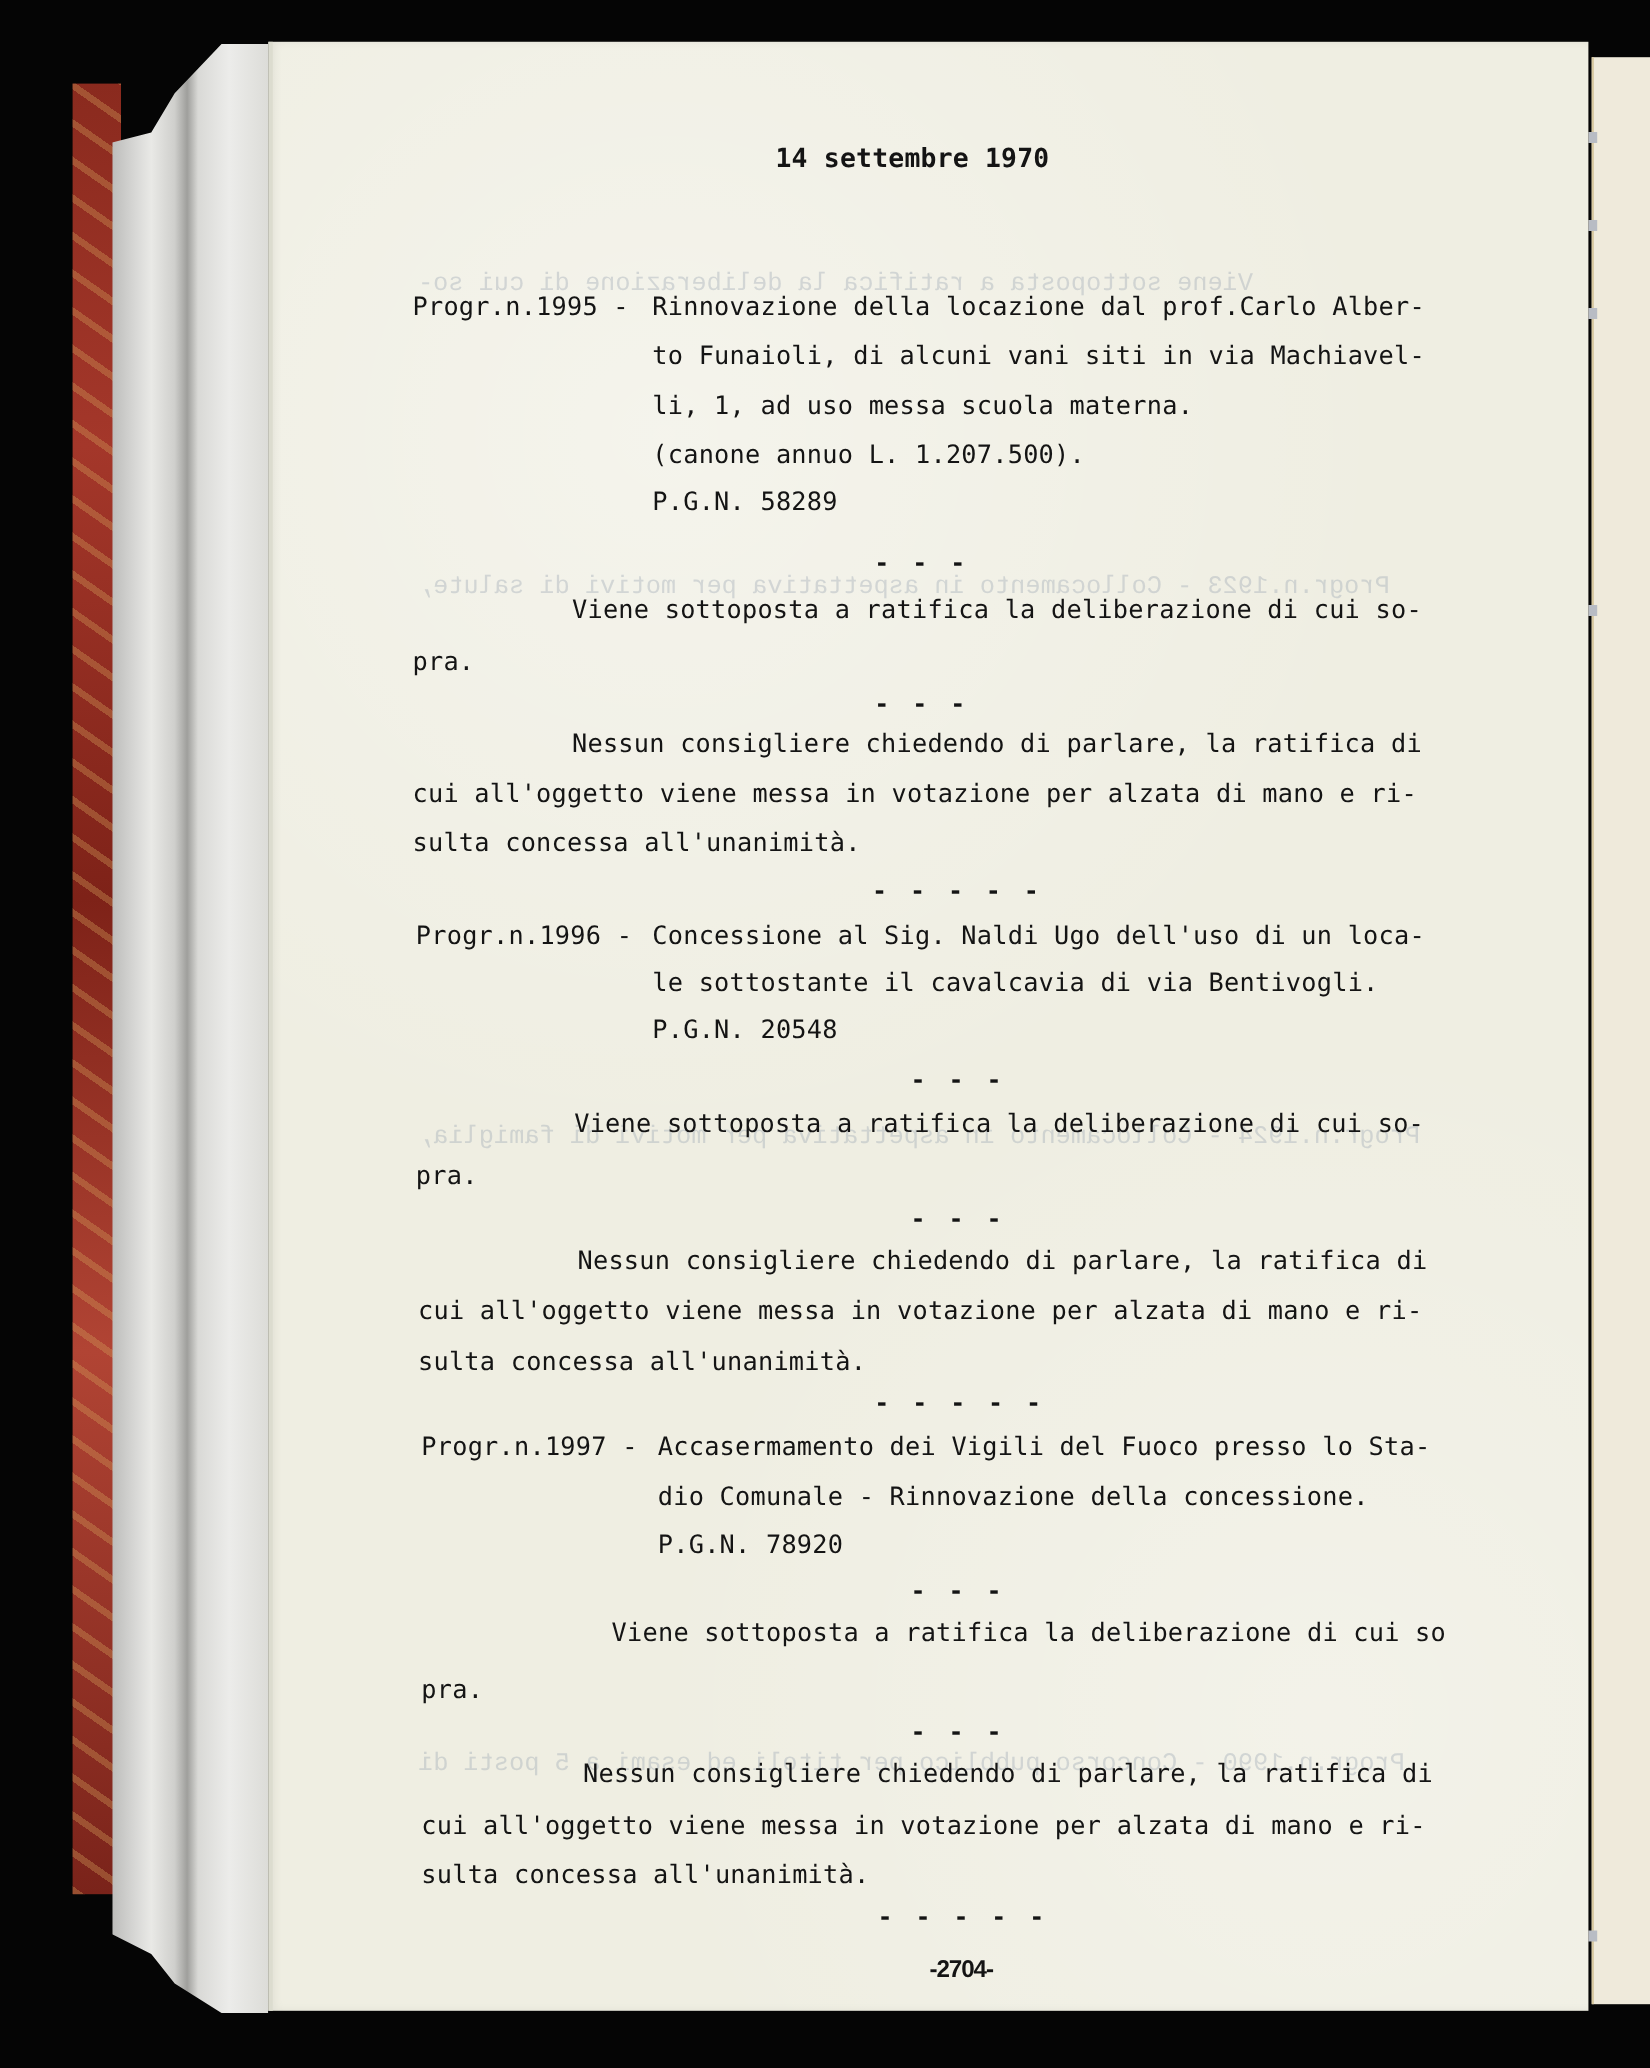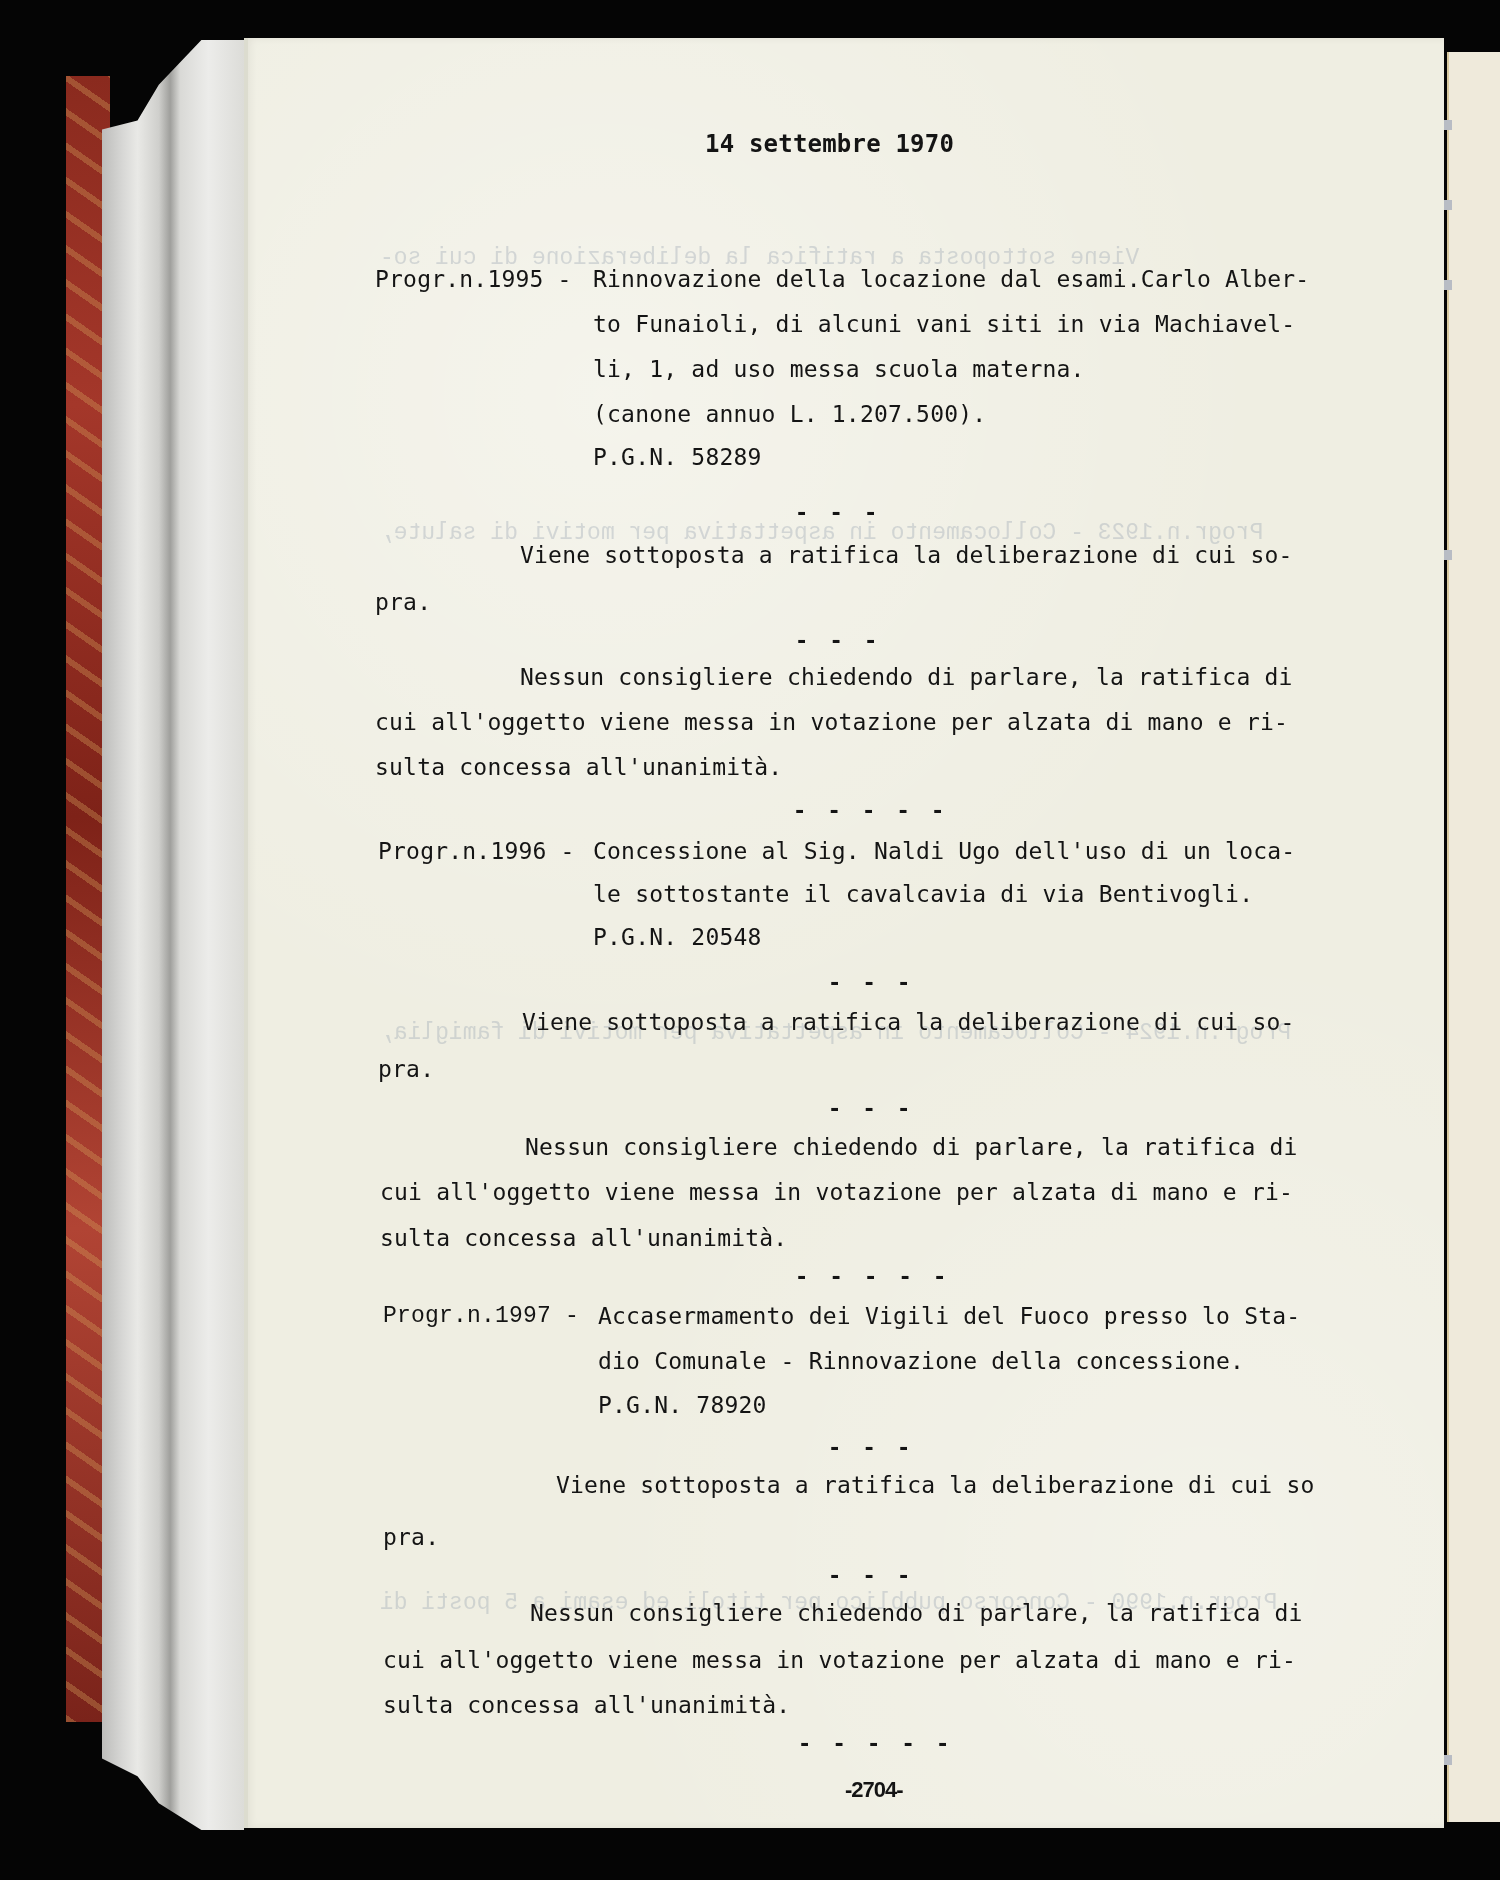--- a/index.html
+++ b/index.html
@@ -70,21 +70,21 @@
 </div>
 
 <div class="ghost" style="left:380px; top:245px;">Viene sottoposta a ratifica la deliberazione di cui so-</div>
 <div class="ghost" style="left:380px; top:520px;">Progr.n.1923 - Collocamento in aspettativa per motivi di salute,</div>
 <div class="ghost" style="left:380px; top:1020px;">Progr.n.1924 - Collocamento in aspettativa per motivi di famiglia,</div>
 <div class="ghost" style="left:380px; top:1590px;">Progr.n.1990 - Concorso pubblico per titoli ed esami a 5 posti di</div>
 
 <div class="txt date">14 settembre 1970</div>
 
 <div class="txt" style="left:375px; top:266px;">Progr.n.1995 -</div>
-<div class="txt" style="left:593px; top:266px;">Rinnovazione della locazione dal esami.Carlo Alber-</div>
+<div class="txt" style="left:593px; top:266px;">Rinnovazione della locazione dal prof.Carlo Alber-</div>
 <div class="txt" style="left:593px; top:311px;">to Funaioli, di alcuni vani siti in via Machiavel-</div>
 <div class="txt" style="left:593px; top:356px;">li, 1, ad uso messa scuola materna.</div>
 <div class="txt" style="left:593px; top:401px;">(canone annuo L. 1.207.500).</div>
 <div class="txt" style="left:593px; top:444px;">P.G.N. 58289</div>
 <div class="sep" style="left:795px; top:500px;">- - -</div>
 <div class="txt" style="left:520px; top:542px;">Viene sottoposta a ratifica la deliberazione di cui so-</div>
 <div class="txt" style="left:375px; top:589px;">pra.</div>
 <div class="sep" style="left:795px; top:628px;">- - -</div>
 <div class="txt" style="left:520px; top:664px;">Nessun consigliere chiedendo di parlare, la ratifica di</div>
 <div class="txt" style="left:375px; top:709px;">cui all'oggetto viene messa in votazione per alzata di mano e ri-</div>
@@ -97,21 +97,21 @@
 <div class="txt" style="left:593px; top:924px;">P.G.N. 20548</div>
 <div class="sep" style="left:828px; top:970px;">- - -</div>
 <div class="txt" style="left:522px; top:1009px;">Viene sottoposta a ratifica la deliberazione di cui so-</div>
 <div class="txt" style="left:378px; top:1056px;">pra.</div>
 <div class="sep" style="left:828px; top:1096px;">- - -</div>
 <div class="txt" style="left:525px; top:1134px;">Nessun consigliere chiedendo di parlare, la ratifica di</div>
 <div class="txt" style="left:380px; top:1179px;">cui all'oggetto viene messa in votazione per alzata di mano e ri-</div>
 <div class="txt" style="left:380px; top:1225px;">sulta concessa all'unanimità.</div>
 <div class="sep" style="left:795px; top:1264px;">- - - - -</div>
 
-<div class="txt" style="left:383px; top:1303px;font-family:Liberation Mono, monospace;">Progr.n.1997 -</div>
+<div class="txt" style="left:383px; top:1303px;">Progr.n.1997 -</div>
 <div class="txt" style="left:598px; top:1303px;">Accasermamento dei Vigili del Fuoco presso lo Sta-</div>
 <div class="txt" style="left:598px; top:1348px;">dio Comunale - Rinnovazione della concessione.</div>
 <div class="txt" style="left:598px; top:1392px;">P.G.N. 78920</div>
 <div class="sep" style="left:828px; top:1435px;">- - -</div>
 <div class="txt" style="left:528px; top:1472px;margin-left:28px;">Viene sottoposta a ratifica la deliberazione di cui so</div>
 <div class="txt" style="left:383px; top:1524px;">pra.</div>
 <div class="sep" style="left:828px; top:1563px;">- - -</div>
 <div class="txt" style="left:530px; top:1600px;">Nessun consigliere chiedendo di parlare, la ratifica di</div>
 <div class="txt" style="left:383px; top:1647px;">cui all'oggetto viene messa in votazione per alzata di mano e ri-</div>
 <div class="txt" style="left:383px; top:1692px;">sulta concessa all'unanimità.</div>

